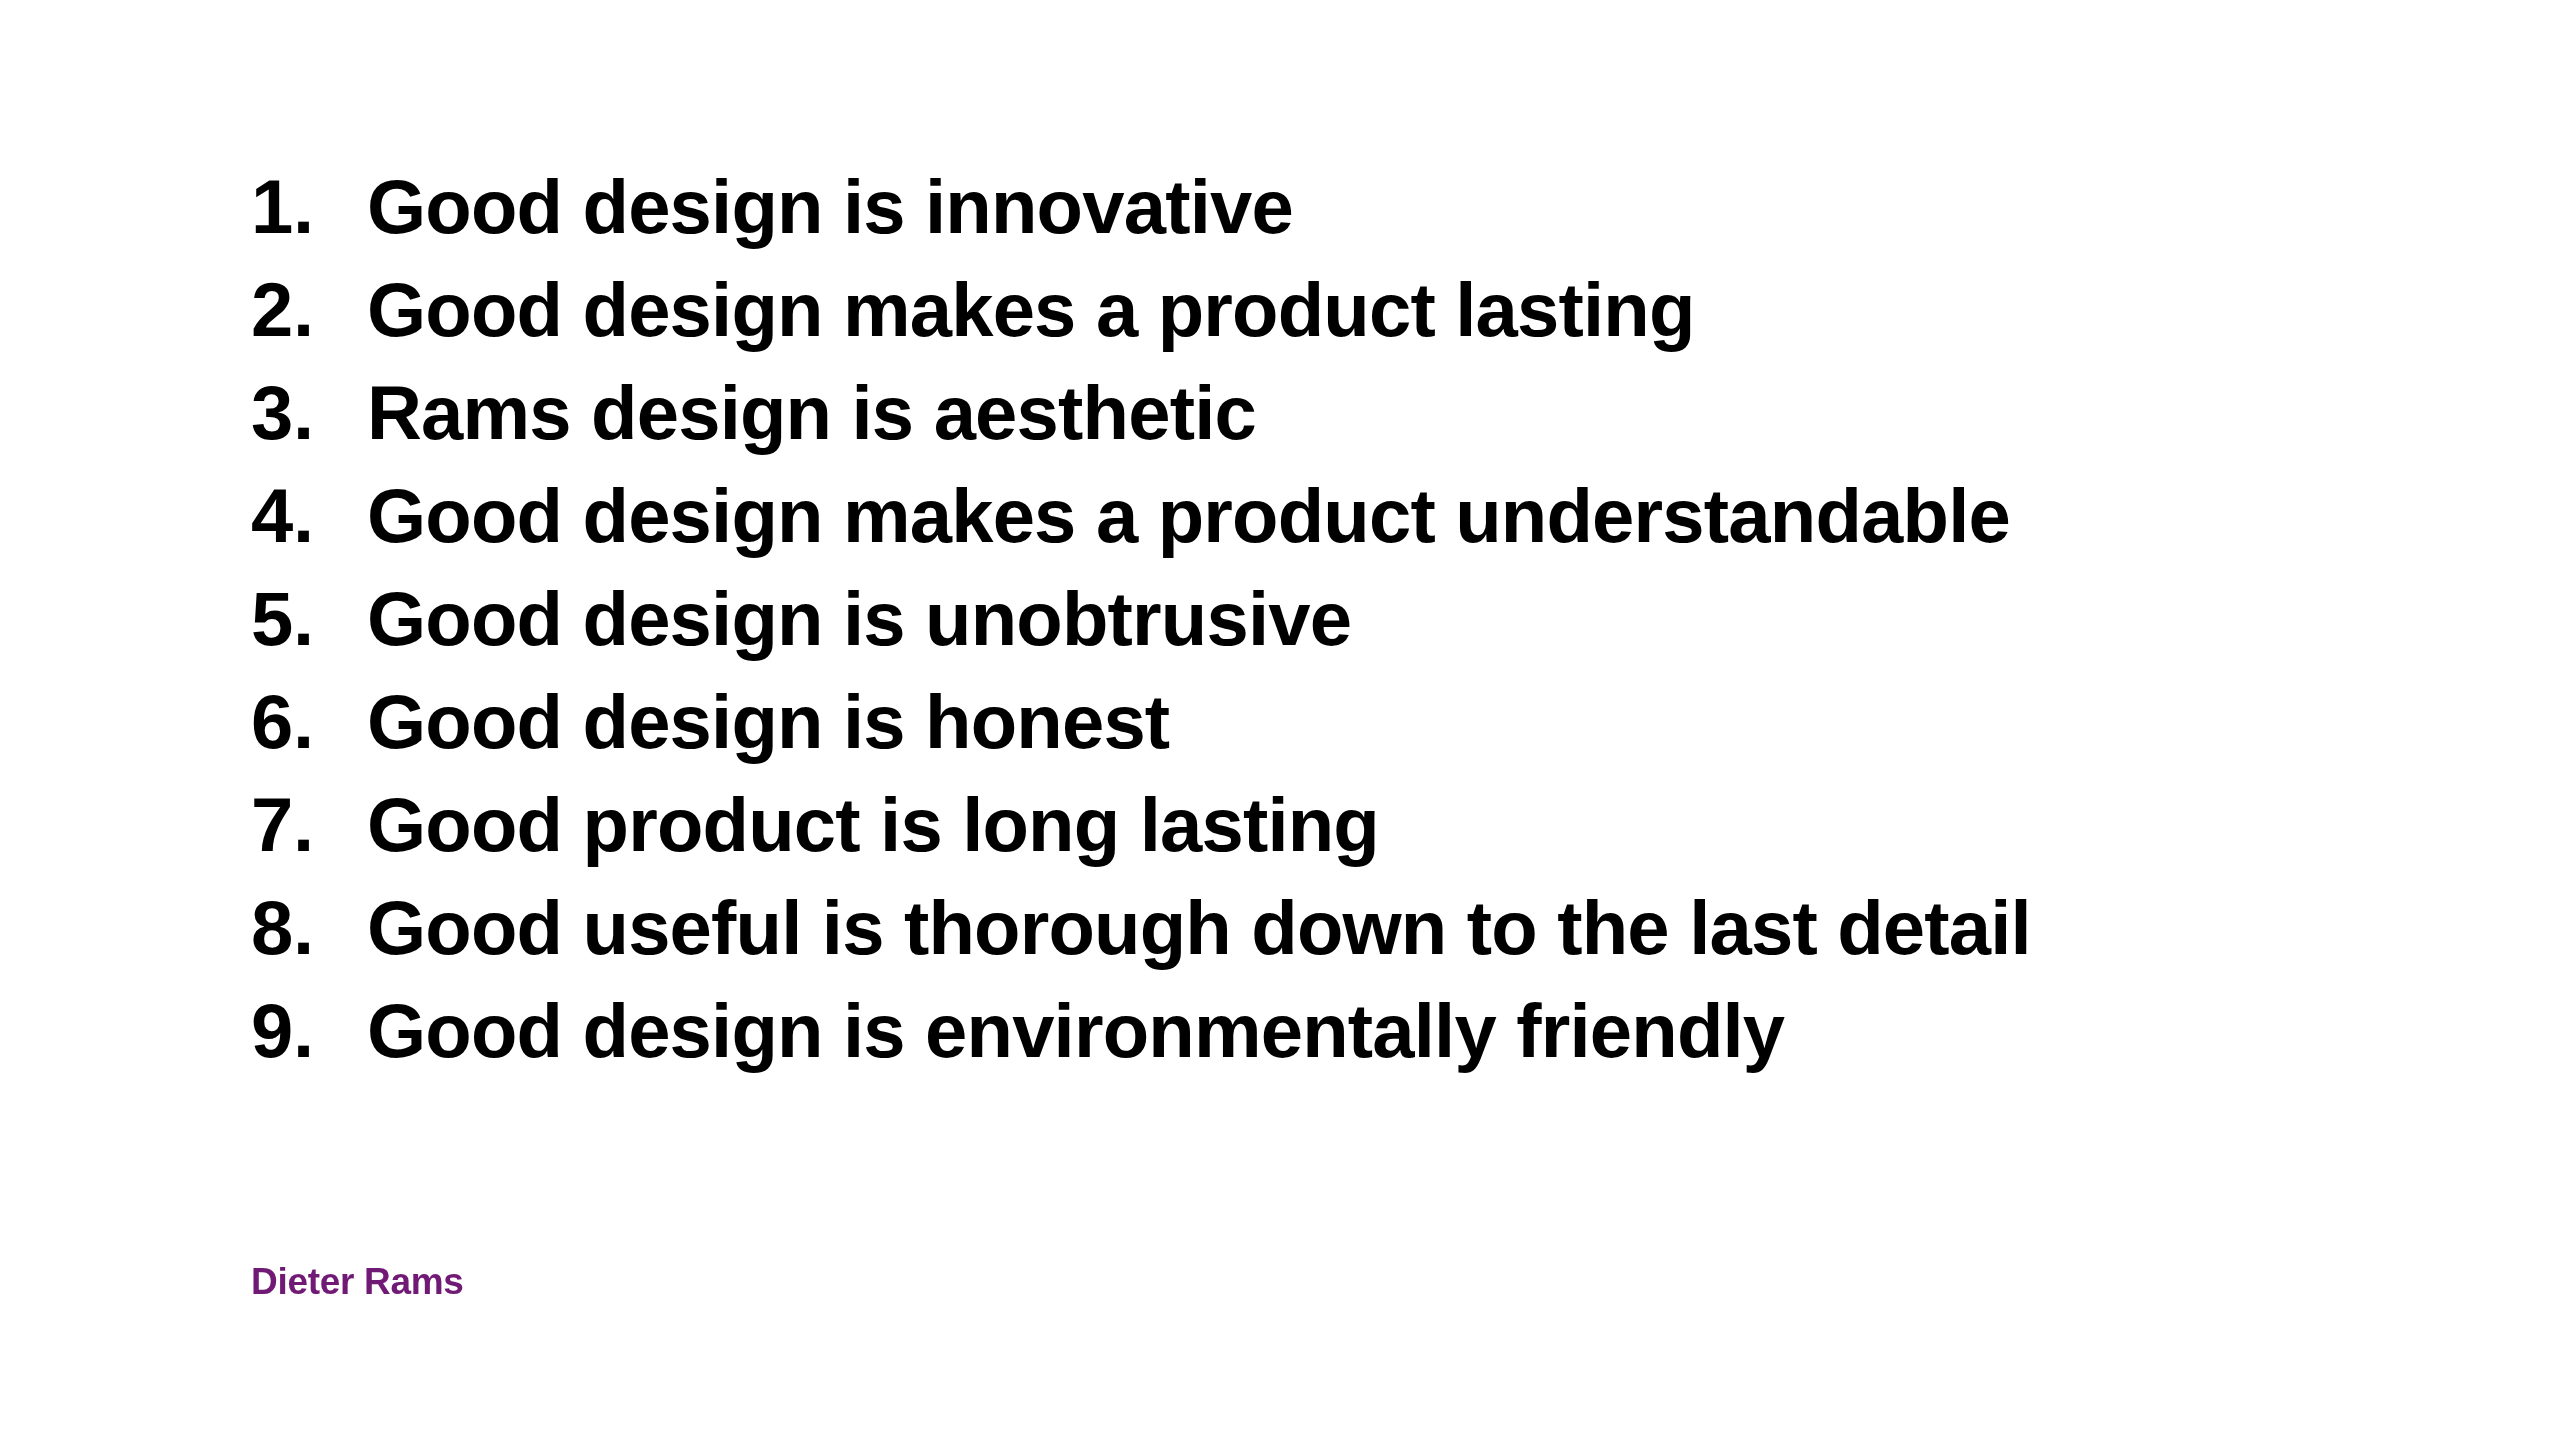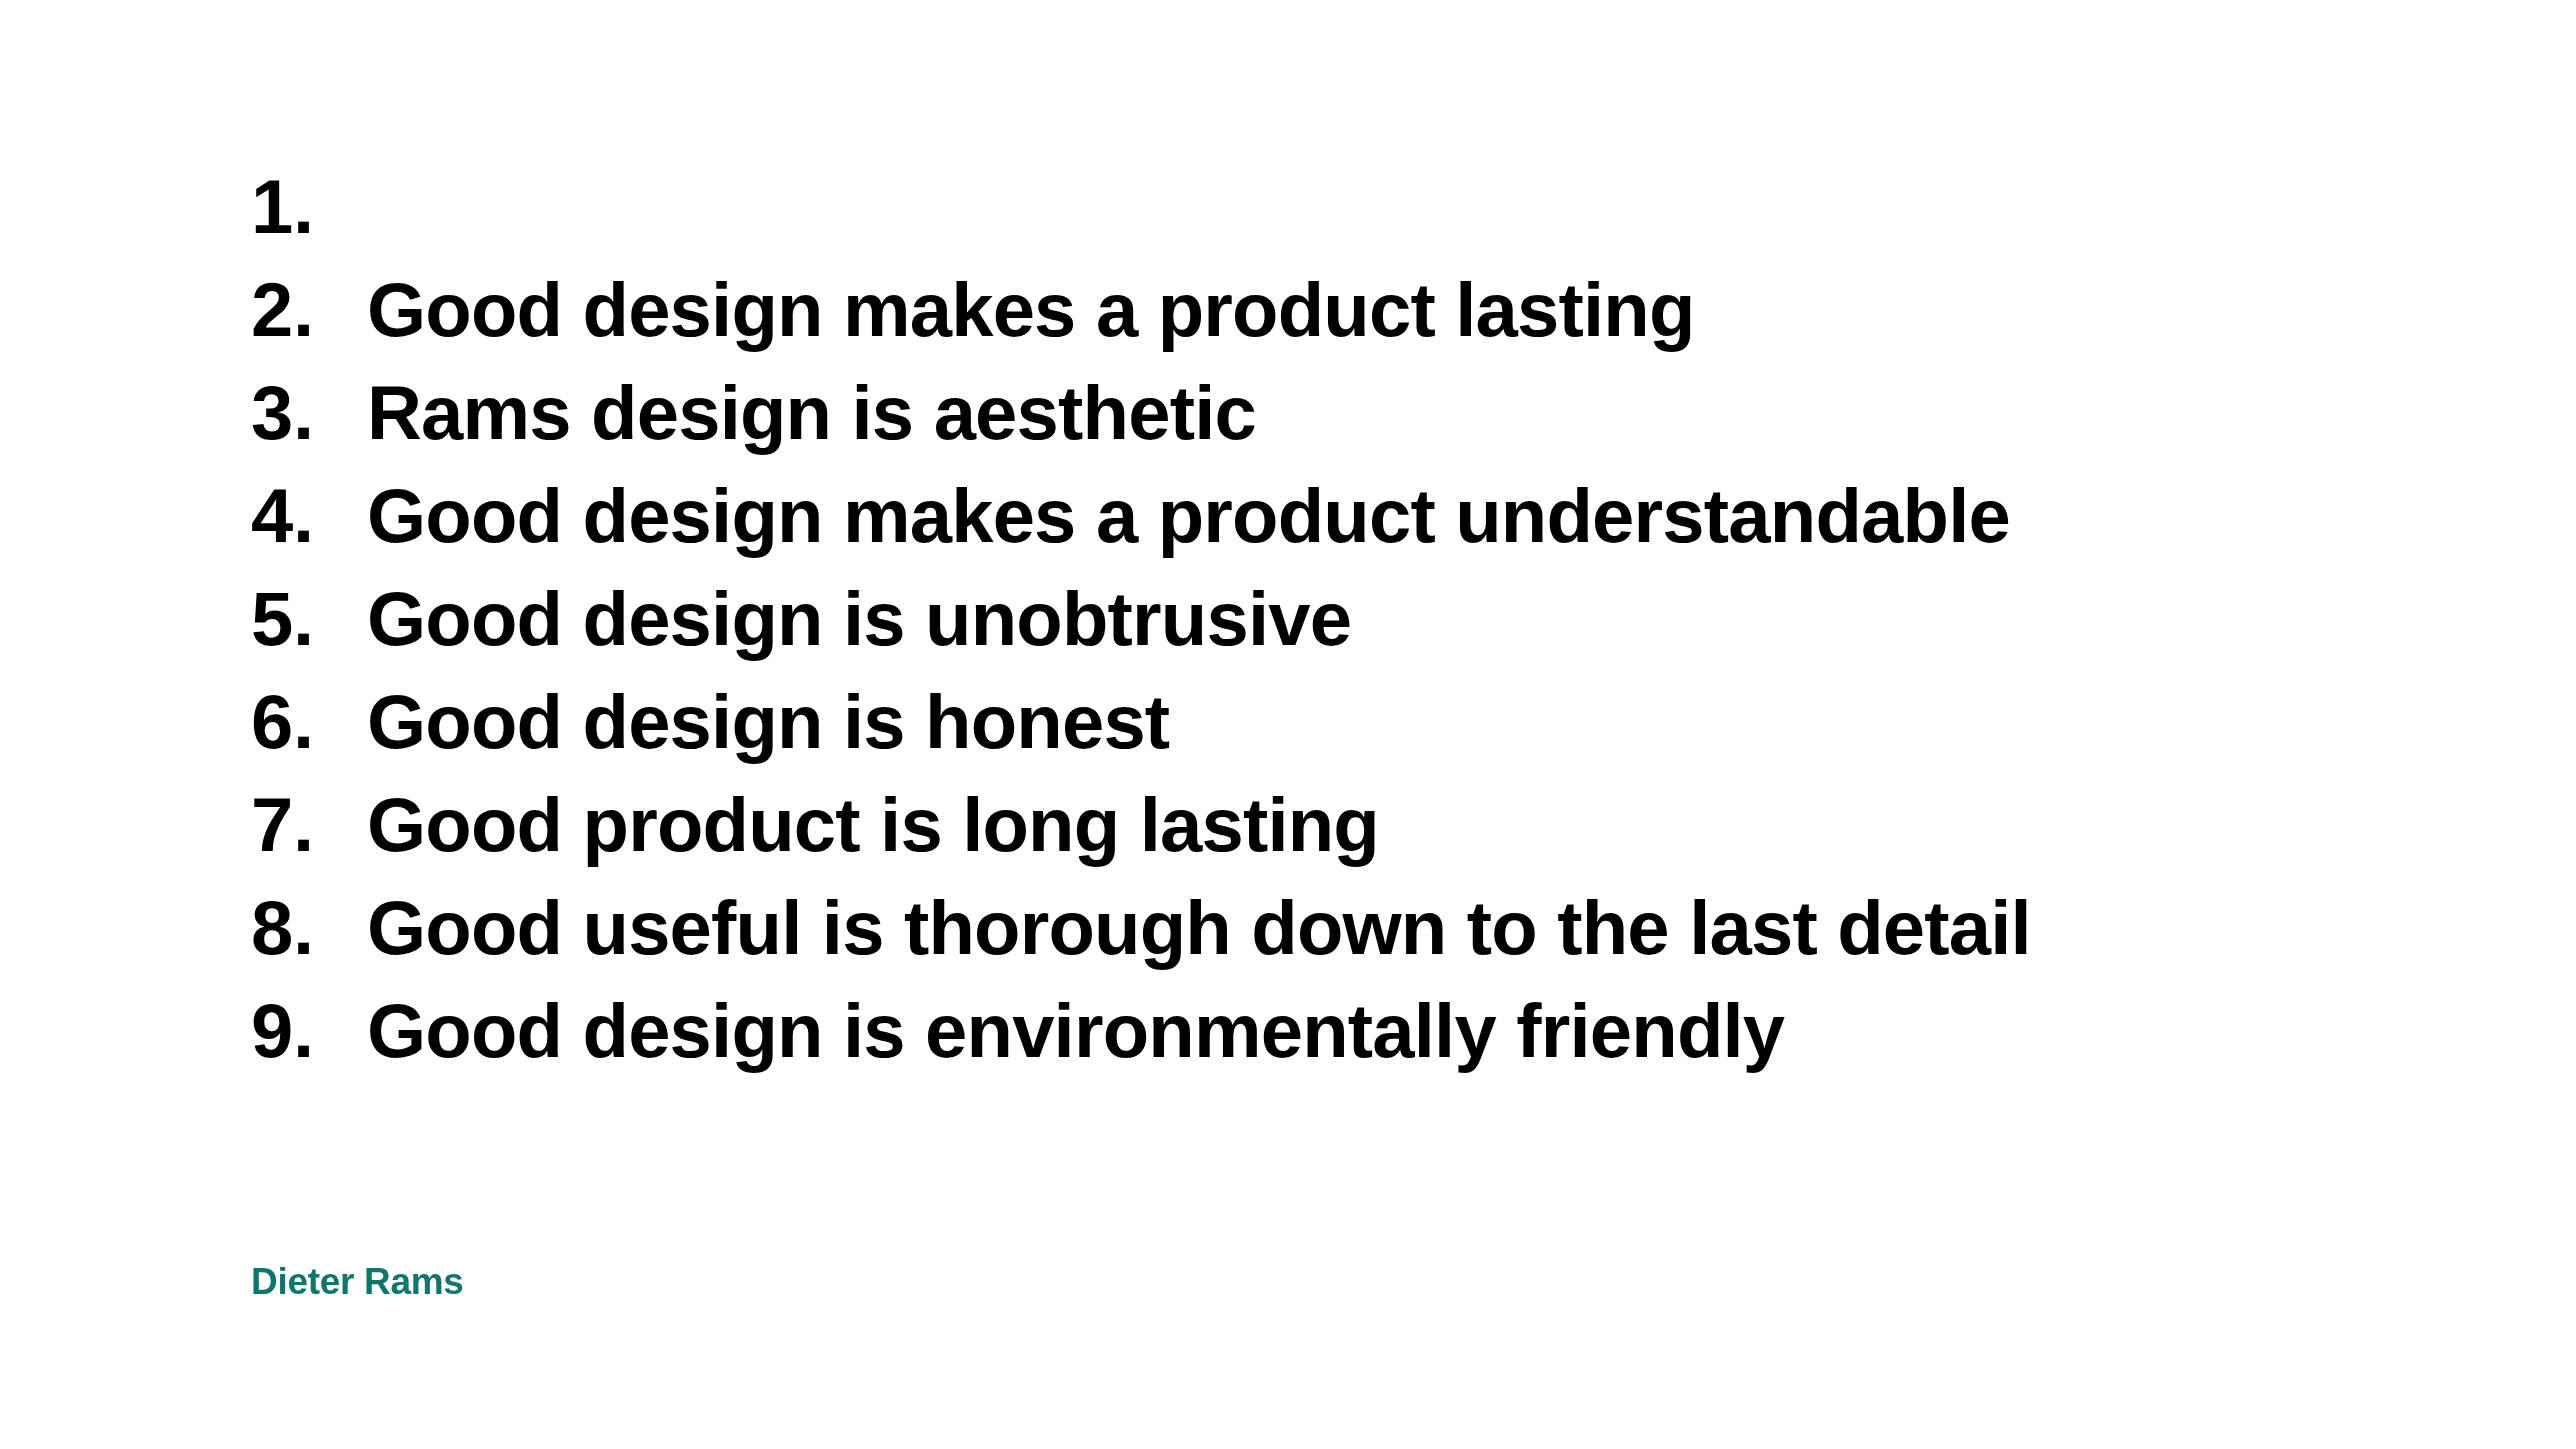--- a/index.html
+++ b/index.html
@@ -58,33 +58,34 @@
 
   
   .attribution {
     position: absolute;
     left: 251px;
     top: 1263px;
     font-size: 37px;
     font-weight: 700;
     line-height: 1;
     letter-spacing: -0.3px;
-    color: #0f766e;
+    color: #701a75;
     white-space: nowrap;
   }
 </style>
 </head>
 <body>
 
 <div class="slide">
 
   <ol class="principles-list">
 
     <li class="principle-row">
       <span class="principle-number">1.</span>
+      <span class="principle-text">Good design is innovative</span>
     </li>
 
     <li class="principle-row">
       <span class="principle-number">2.</span>
       <span class="principle-text">Good design makes a product lasting</span>
     </li>
 
     <li class="principle-row">
       <span class="principle-number">3.</span>
       <span class="principle-text">Rams design is aesthetic</span>

